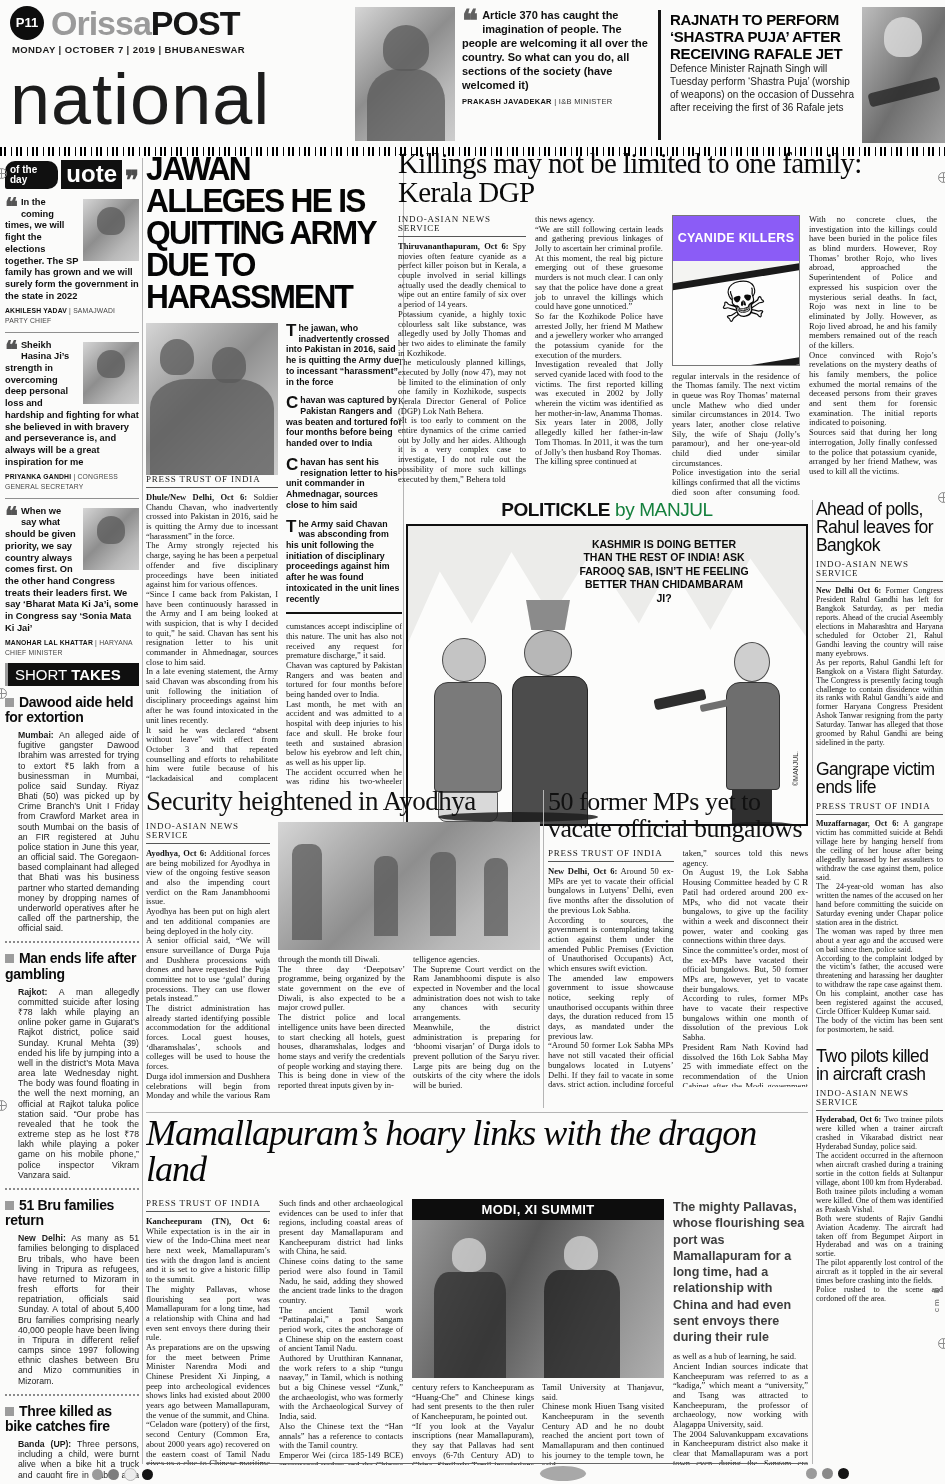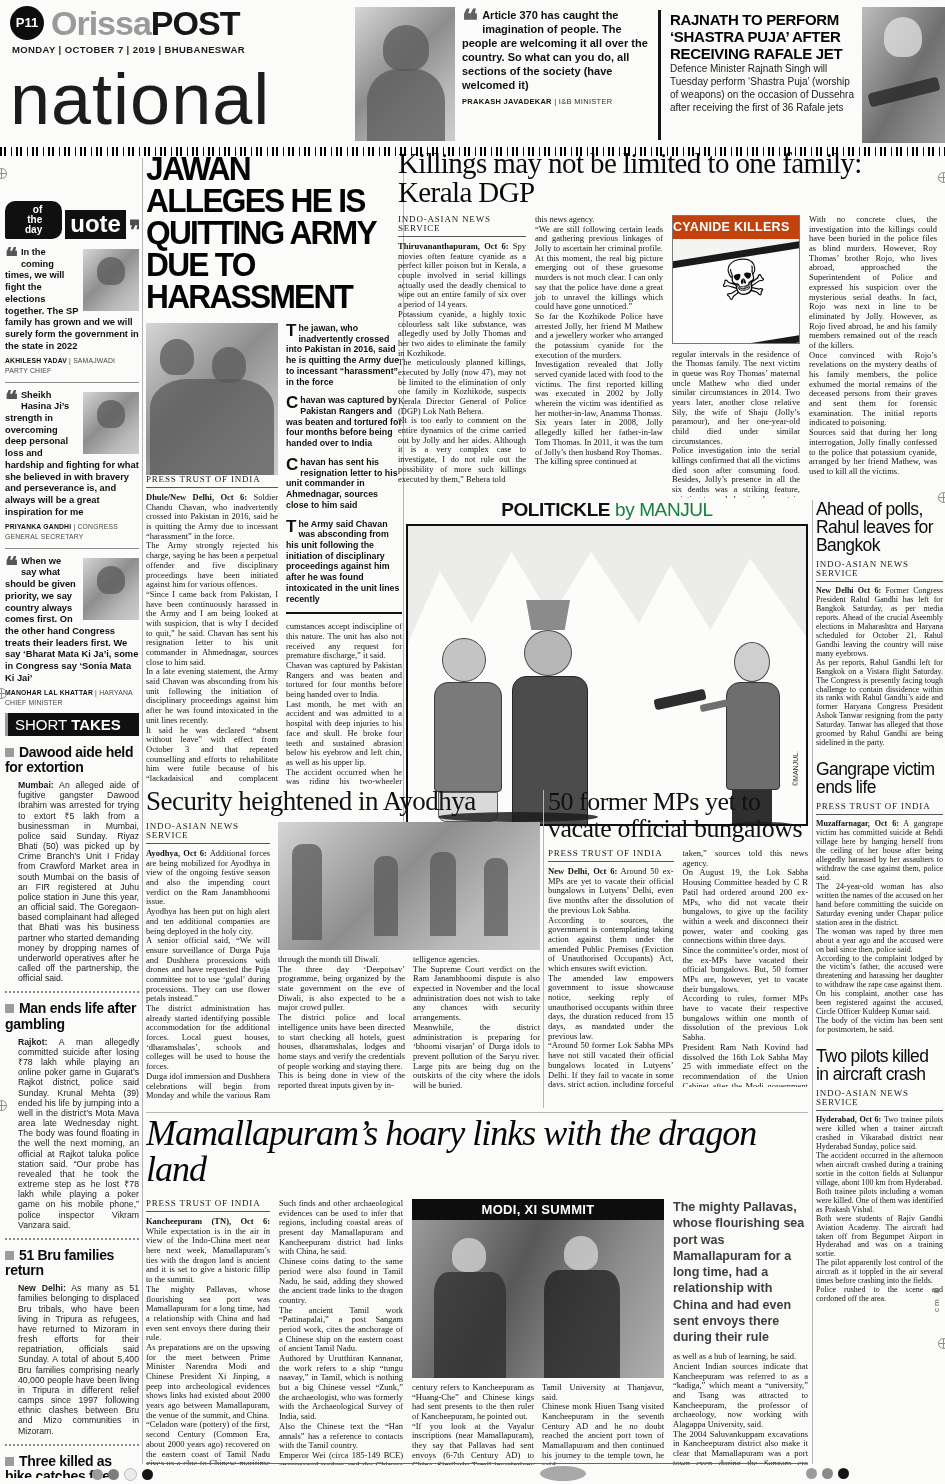--- a/index.html
+++ b/index.html
@@ -33,21 +33,21 @@
   .raj-body{font:500 10px/1.3 "Liberation Sans",sans-serif;color:#1b1b1b;}
   .mh-rajphoto{position:absolute;left:856px;top:3px;width:83px;height:136px;background:linear-gradient(120deg,#bdbdbd,#6f6f6f 55%,#9f9f9f);}
 
   .ticker{position:absolute;top:147px;left:0;width:945px;height:9px;
     background:repeating-linear-gradient(90deg,#000 0 2px,#fff 2px 4px,#000 4px 6px,#fff 6px 11px,#000 11px 12px,#fff 12px 16px);}
 
   
   .sidebar{position:absolute;left:5px;top:160px;width:134px;height:1318px;overflow:hidden;}
   .qlogo{display:flex;align-items:flex-end;gap:3px;margin-bottom:8px;}
   .qlogo-bubble{background:#101010;color:#fff;border-radius:10px 10px 10px 2px;
-    font:bold 10px/1 "Liberation Sans",sans-serif;padding:4px 20px;text-align:right;margin-top:41px;}
+    font:bold 10px/1 "Liberation Sans",sans-serif;padding:4px 5px;text-align:left;}
   .qlogo-main{background:#101010;color:#fff;font:bold 24px/1 "Liberation Sans",sans-serif;padding:2px 5px 3px;}
   .qlogo-glyph{font:bold 26px/0.6 "DejaVu Serif",serif;color:#4d4d4d;}
   .qitem{margin-bottom:6px;overflow:hidden;}
   .qphoto{float:right;width:56px;height:62px;margin:2px 0 2px 4px;}
   .qglyph{float:left;font:bold 24px/0.65 "DejaVu Serif",serif;color:#555;margin:2px 3px 0 0;}
   .qtext{font:bold 9.3px/1.26 "Liberation Sans",sans-serif;color:#101010;text-align:left;}
   .qattr{font:bold 6.8px/1.35 "Liberation Sans",sans-serif;margin-top:4px;letter-spacing:.2px;clear:both;}
   .qattr .role{color:#444;font-weight:normal;}
   .qdiv{border-top:1px solid #8f8f8f;margin:7px 0;}
   .st-bar{background:#101010;color:#fff;font:300 15px/1 "Liberation Sans",sans-serif;
@@ -78,22 +78,22 @@
   .jb{font:bold 8.8px/1.22 "Liberation Sans",sans-serif;color:#101010;margin-bottom:8px;}
   .jb::first-letter{font-size:17px;font-weight:900;float:left;line-height:.78;margin:1px 2px 0 0;}
   .jb-rule{border-top:2px solid #111;margin:4px 0 8px;}
 
   
   .killings{position:absolute;left:398px;top:149px;width:539px;height:349px;overflow:hidden;}
   .k-h{font:400 29px/1 "Liberation Serif",serif;letter-spacing:-.6px;color:#0a0a0a;}
   .k-cols{display:flex;gap:9px;margin-top:8px;height:292px;overflow:hidden;}
   .k-col{flex:1;min-width:0;}
   .cyn-box{border:1px solid #777;margin-bottom:6px;background:#f4f4f2;}
-  .cyn-title{background:#c2410c;color:#fff;font:800 12.5px/1 "Liberation Sans",sans-serif;
-    padding:5px 0;letter-spacing:.3px;}
+  .cyn-title{background:#8b5cf6;color:#fff;font:800 12.5px/1 "Liberation Sans",sans-serif;
+    text-align:center;padding:16px 0;letter-spacing:.3px;}
   .cyn-art{height:104px;position:relative;overflow:hidden;}
   .cyn-label{position:absolute;left:-12px;top:12px;width:160px;height:86px;background:#fdfdfd;
     border-top:7px solid #1a1a1a;border-bottom:7px solid #1a1a1a;transform:rotate(-9deg);}
   .skull{position:absolute;left:46px;top:14px;font-size:54px;line-height:1;color:#0a0a0a;transform:rotate(-9deg);}
 
   
   .politickle{position:absolute;left:406px;top:500px;width:402px;height:331px;}
   .pol-t{text-align:center;font:800 19px/1 "Liberation Sans",sans-serif;letter-spacing:-.4px;margin-bottom:5px;}
   .pol-t .by{font-weight:400;color:#15803d;}
   .pol-box{border:2px solid #0f0f0f;height:298px;position:relative;background:#fcfcfb;overflow:hidden;}
@@ -328,20 +328,21 @@
       <div class="k-col abody">With no concrete clues, the investigation into the killings could have been buried in the police files as blind murders. However, Roy Thomas’ brother Rojo, who lives abroad, approached the Superintendent of Police and expressed his suspicion over the mysterious serial deaths. In fact, Rojo was next in line to be eliminated by Jolly. However, as Rojo lived abroad, he and his family members remained out of the reach of the killers.
 Once convinced with Rojo’s revelations on the mystery deaths of his family members, the police exhumed the mortal remains of the deceased persons from their graves and sent them for forensic examination. The initial reports indicated to poisoning.
 Sources said that during her long interrogation, Jolly finally confessed to the police that potassium cyanide, arranged by her friend Mathew, was used to kill all the victims.</div>
     </div>
   </div>
 
   <div class="politickle">
     <div class="pol-t"><span>POLITICKLE</span><span class="by"> by MANJUL</span></div>
     <div class="pol-box">
       <div class="mtn"></div>
+      <div class="bubble">KASHMIR IS DOING BETTER THAN THE REST OF INDIA! ASK FAROOQ SAB, ISN’T HE FEELING BETTER THAN CHIDAMBARAM JI?</div>
 
       <div class="fig" style="left:26px;top:112px;">
         <div class="head" style="width:42px;height:42px;margin-left:8px;"></div>
         <div class="torso" style="width:66px;height:108px;background:#7a7a7a;border:1px solid #3c3c3c;"></div>
         <div style="width:58px;height:28px;background:#d9d9d9;border:1px solid #555;border-radius:0 0 8px 8px;margin-left:4px;"></div>
       </div>
 
       <div class="fig" style="left:104px;top:74px;">
         <div class="fez" style="position:relative;width:44px;height:30px;margin-left:14px;"></div>
         <div class="head" style="width:46px;height:44px;margin-left:12px;background:#b7b7b7;"></div>

